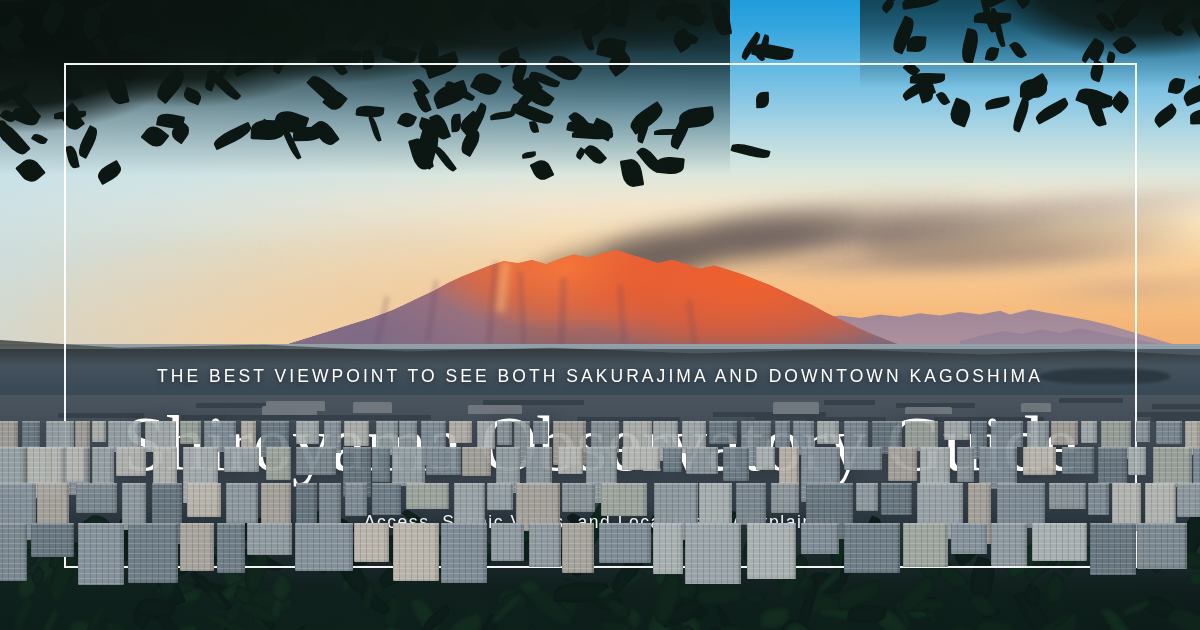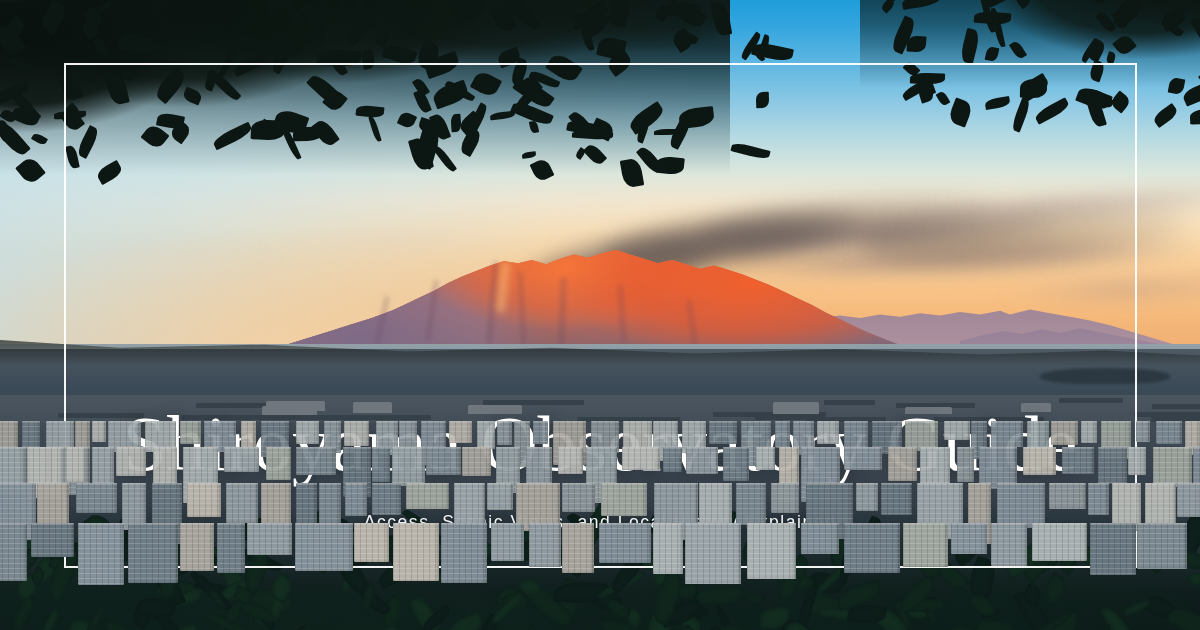--- a/index.html
+++ b/index.html
@@ -1155,17 +1155,18 @@
       <div class="twig" style="left:1190px;top:109px;width:34px;height:15px;transform:rotate(-2deg);"></div>
       <div class="twig" style="left:1110px;top:8px;width:26px;height:11px;transform:rotate(-48deg);"></div>
       <div class="twig" style="left:1116px;top:36px;width:17px;height:18px;transform:rotate(52deg);"></div>
     </div>
 
   <div class="scrim"></div>
 
   <div class="frame"></div>
 
   <div class="copy">
+    <div class="eyebrow">THE BEST VIEWPOINT TO SEE BOTH SAKURAJIMA AND DOWNTOWN KAGOSHIMA</div>
     <h1 class="headline">Shiroyama Observatory Guide</h1>
     <div class="subtitle">Access, Scenic Views, and Local History Explained</div>
   </div>
 
 </div>
 
 </body></html>

